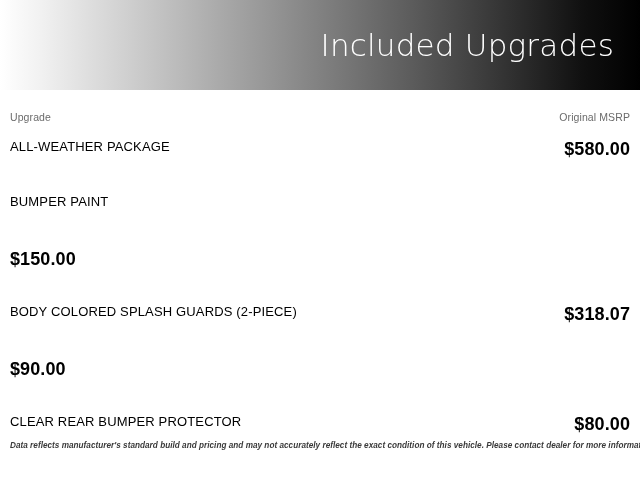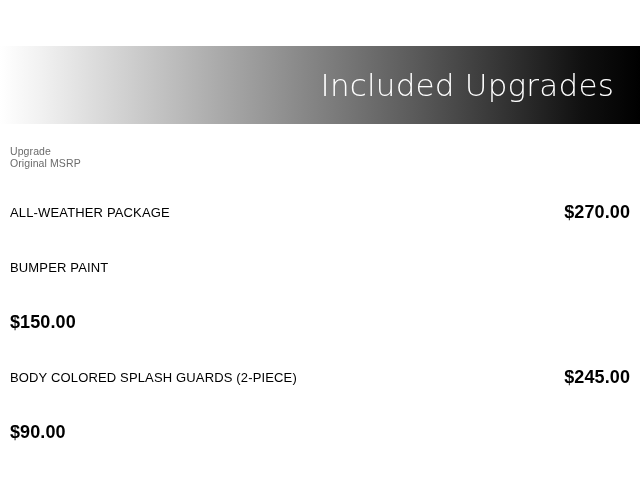--- a/index.html
+++ b/index.html
@@ -17,24 +17,23 @@
     position: relative;
     width: 640px;
     height: 480px;
     background: #ffffff;
   }
 
   
   .header-band {
     position: relative;
     width: 640px;
-    height: 78px;
+    height: 90px;
     background: linear-gradient(to right, #ffffff 0%, #f2f2f2 6%, #cfcfcf 20%, #a8a8a8 35%, #818181 50%, #5a5a5a 65%, #303030 80%, #101010 91%, #000000 100%);
     box-sizing: border-box;
-    margin-top: 46px;
   }
   .header-title {
     position: absolute;
     right: 26px;
     top: 50%;
     transform: translateY(-50%);
     color: #ffffff;
     font-size: 31px;
     font-weight: 300;
     letter-spacing: 0.2px;
@@ -47,38 +46,37 @@
   .table-wrap {
     padding: 0 10px;
     box-sizing: border-box;
   }
   .col-head {
     display: flex;
     align-items: baseline;
     justify-content: space-between;
     padding-top: 21px;
     padding-bottom: 0;
-    flex-direction: column;
   }
   .col-head .ch {
     font-size: 10.5px;
     color: #6b6b6b;
     font-weight: 400;
     letter-spacing: 0.1px;
     white-space: nowrap;
   }
   .col-head .ch-right {
   }
 
   .rows {
     margin-top: 16px;
   }
   .row {
     display: flex;
-    align-items: center;
+    align-items: flex-start;
     justify-content: space-between;
     height: 55px;
   }
   .row-label {
     font-size: 13px;
     color: #000000;
     font-weight: 400;
     letter-spacing: 0.15px;
     white-space: nowrap;
   }
@@ -121,40 +119,44 @@
 
     <div class="col-head">
       <div class="ch">Upgrade</div>
       <div class="ch ch-right">Original MSRP</div>
     </div>
 
     <div class="rows">
 
       <div class="row">
         <div class="row-label">ALL-WEATHER PACKAGE</div>
-        <div class="row-price">$270.00</div>
+        <div class="row-price">$580.00</div>
       </div>
 
       <div class="row">
         <div class="row-label">BUMPER PAINT</div>
       </div>
 
       <div class="row">
         <div class="row-price">$150.00</div>
       </div>
 
       <div class="row">
         <div class="row-label">BODY COLORED SPLASH GUARDS (2-PIECE)</div>
-        <div class="row-price">$245.00</div>
+        <div class="row-price">$318.07</div>
       </div>
 
       <div class="row">
         <div class="row-price">$90.00</div>
       </div>
 
+      <div class="row">
+        <div class="row-label">CLEAR REAR BUMPER PROTECTOR</div>
+        <div class="row-price">$80.00</div>
+      </div>
 
     </div>
   </div>
 
   <div class="footer">
     <div class="footer-text">Data reflects manufacturer's standard build and pricing and may not accurately reflect the exact condition of this vehicle. Please contact dealer for more information.</div>
   </div>
 
 </div>
 

